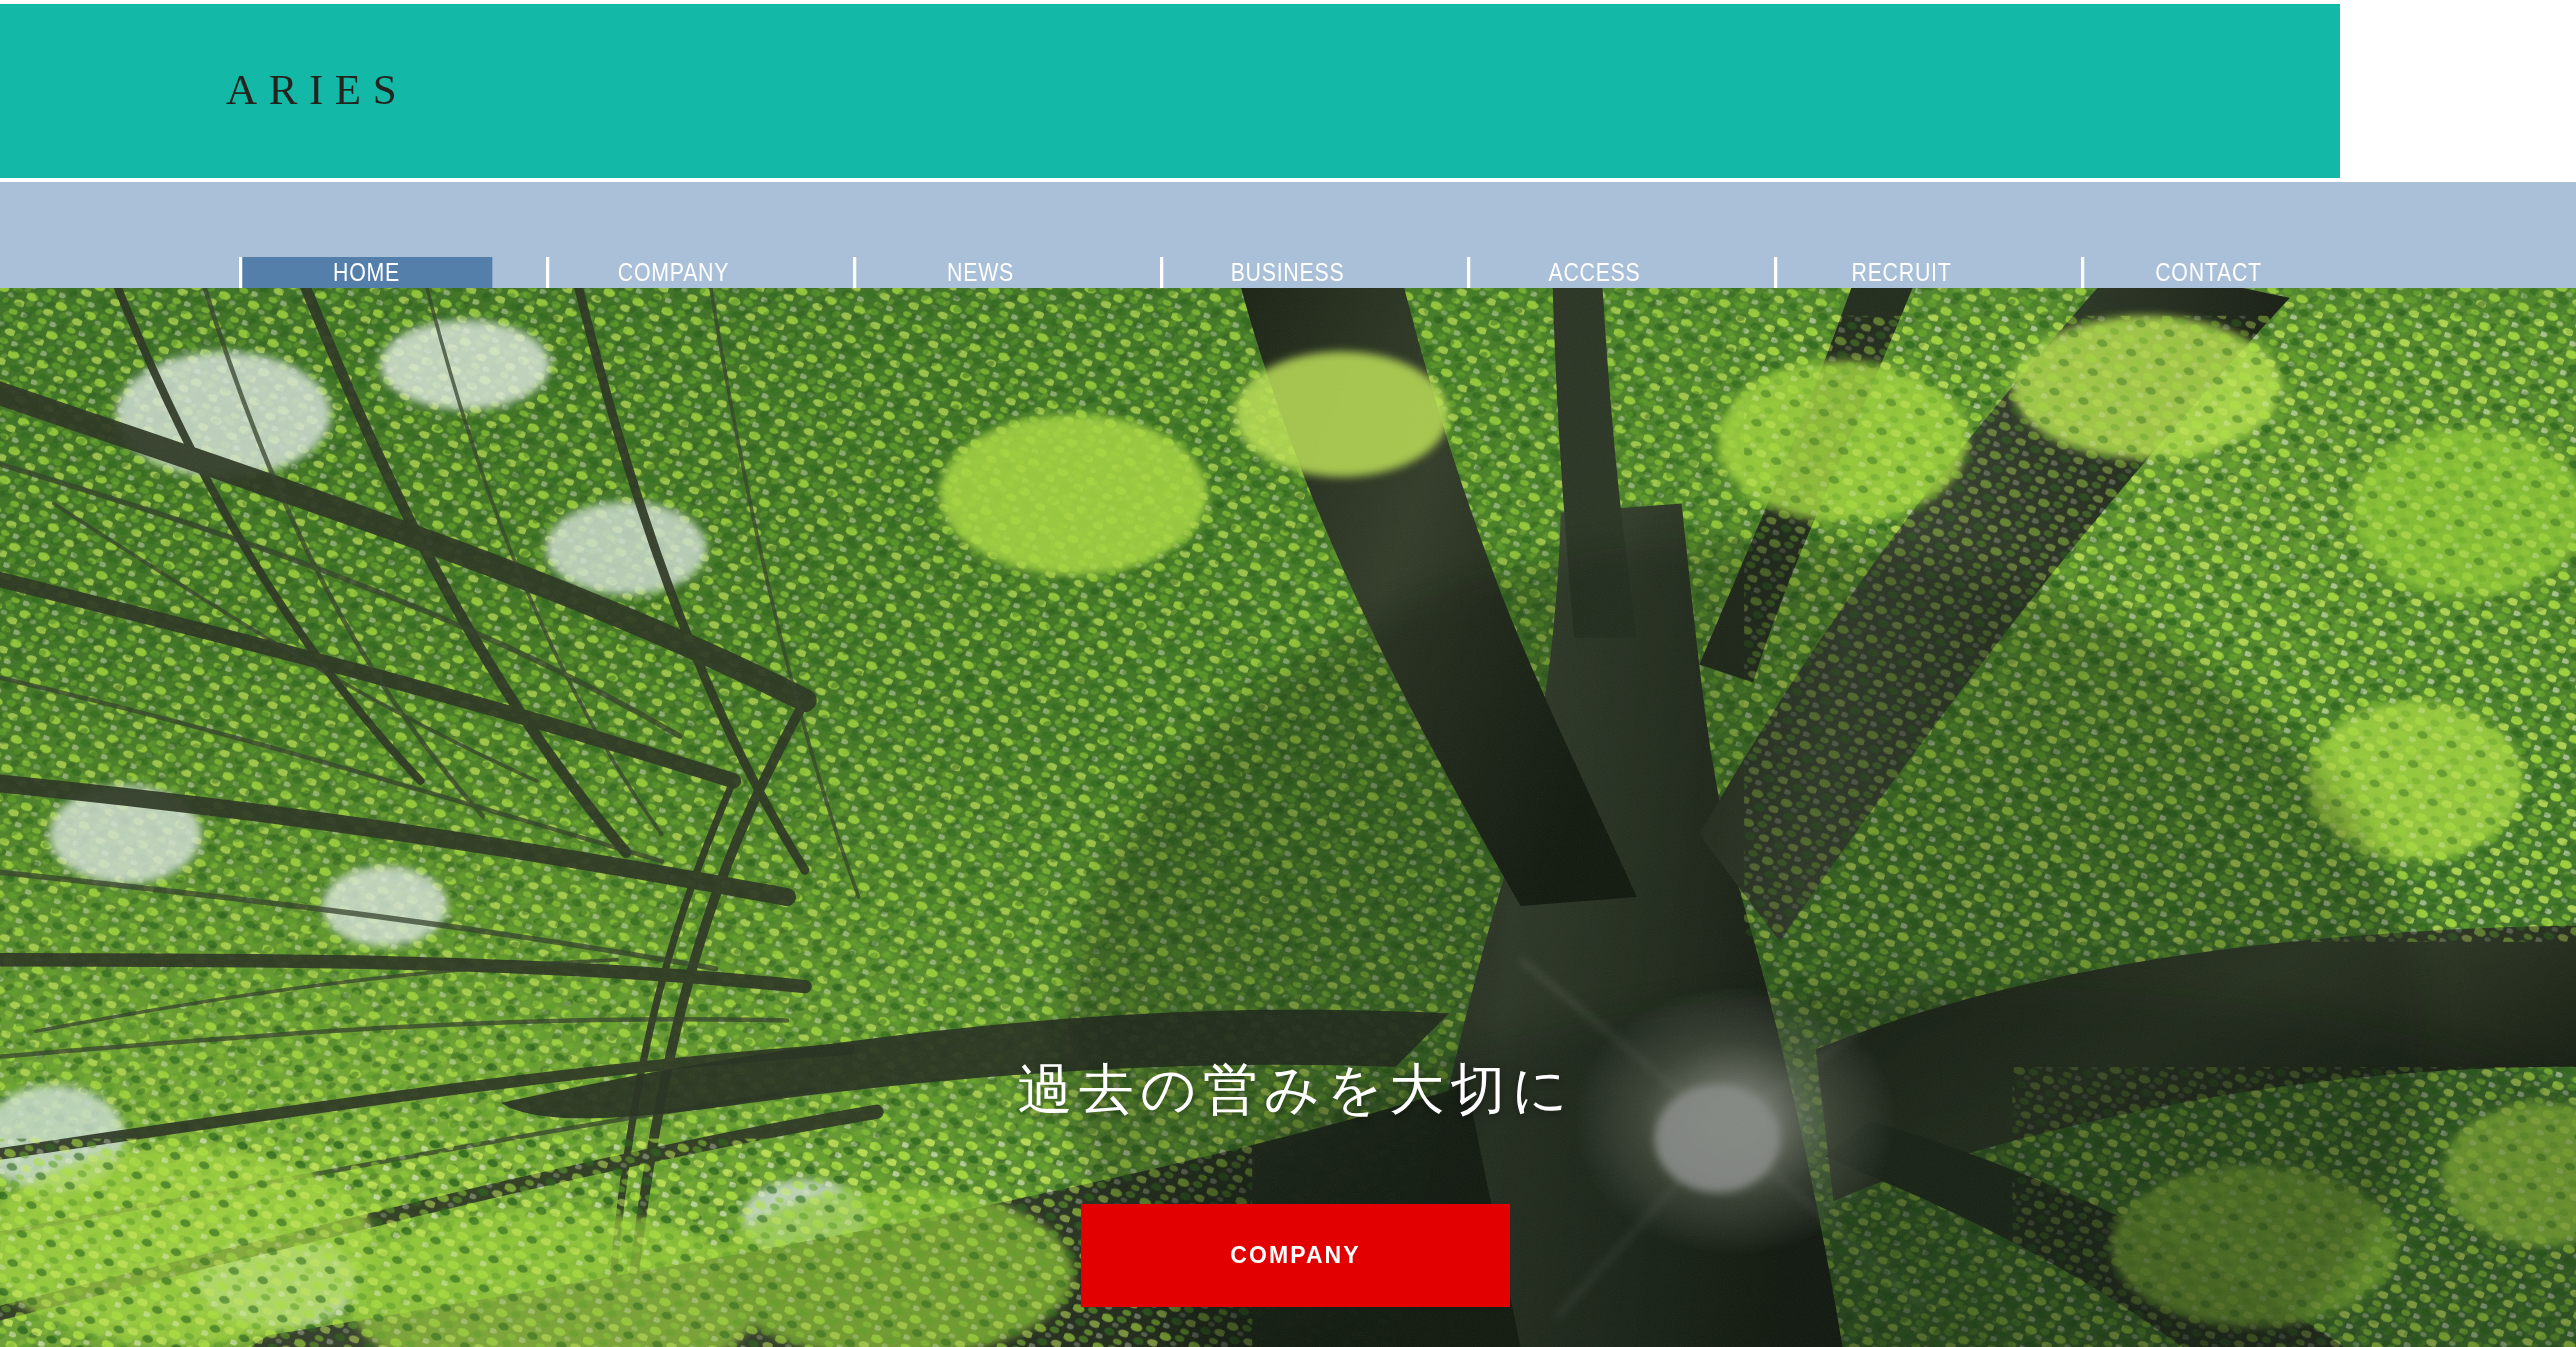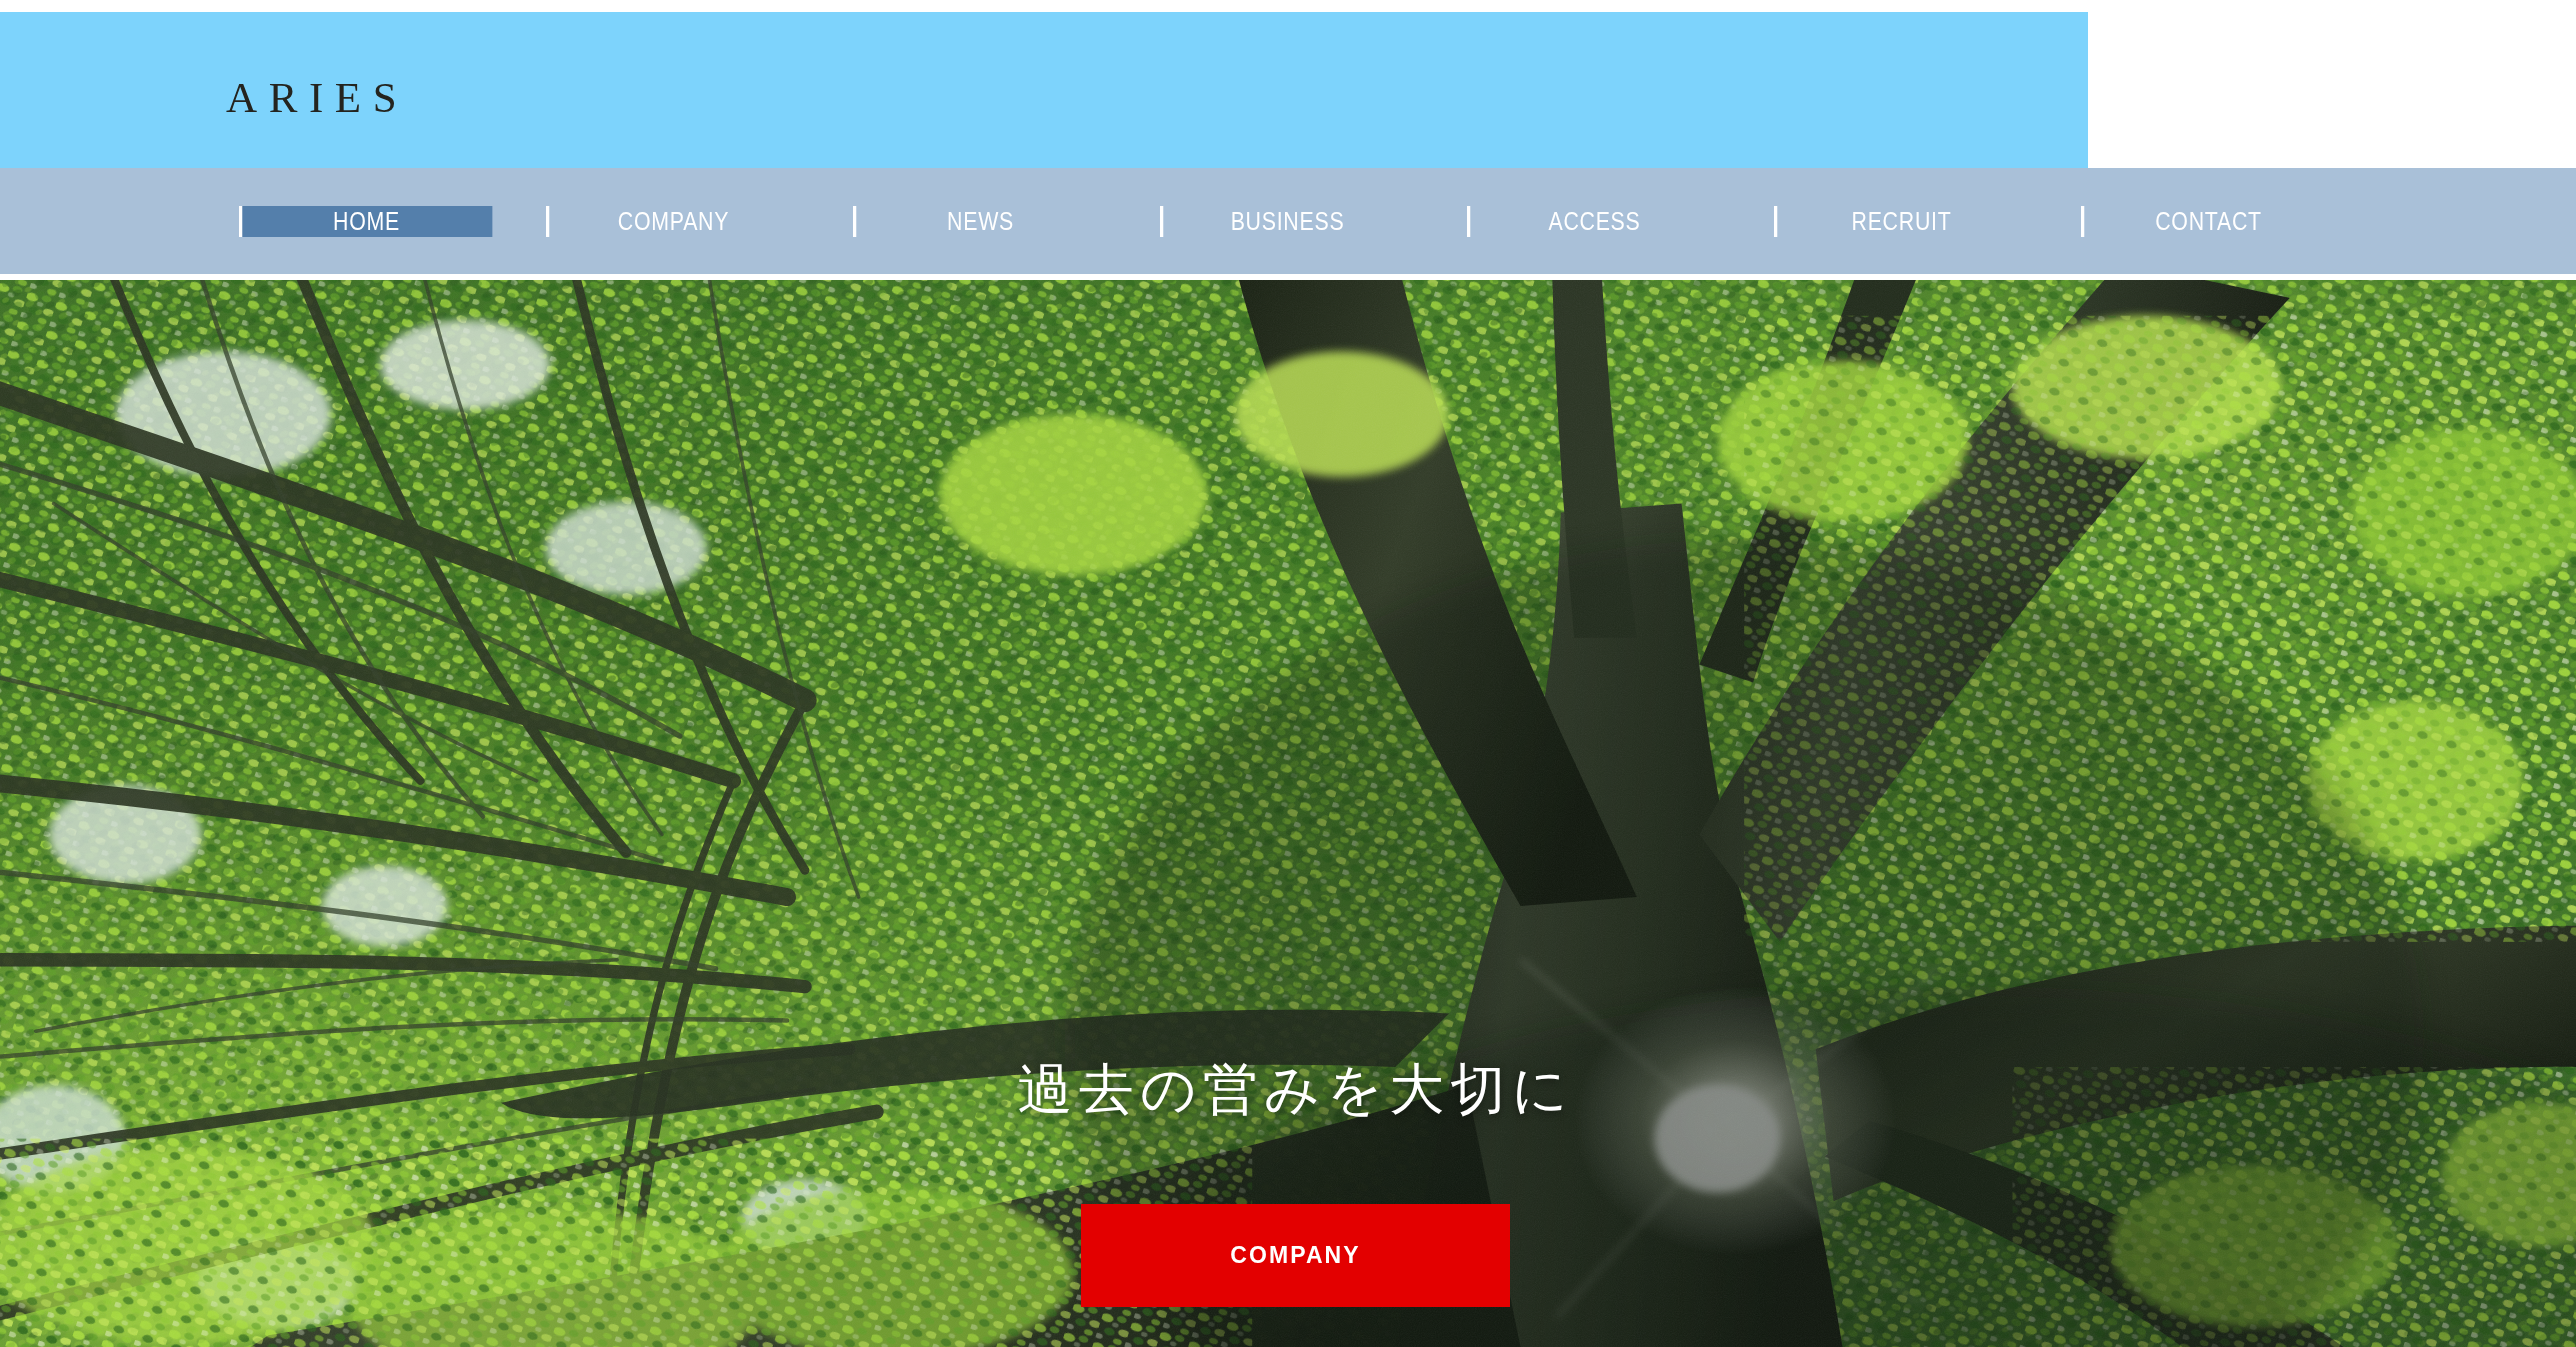--- a/index.html
+++ b/index.html
@@ -6,43 +6,43 @@
   * { margin:0; padding:0; box-sizing:border-box; }
   html, body {
     width:2576px; height:1347px;
     overflow:hidden;
     background:#ffffff;
     font-family:"Liberation Sans", sans-serif;
   }
 
   
   .site-header{
-    position:absolute; left:0; top:12px;
-    width:2088px; height:174px;
-    background:#7dd3fc;
+    position:absolute; left:0; top:4px;
+    width:2340px; height:174px;
+    background:#14b8a6;
     z-index:30;
   }
   .brand-logo{
     position:absolute; left:226px; top:64px;
     font-family:"Liberation Serif", serif;
     font-size:43px;
     line-height:43px;
     font-weight:400;
     letter-spacing:11.6px;
     color:#24241f;
     white-space:nowrap;
   }
 
   
   .main-nav{
-    position:absolute; left:0; top:168px;
+    position:absolute; left:0; top:182px;
     width:2576px; height:106px;
     background:#a9c0d8;
     display:flex;
-    align-items:center;
+    align-items:flex-end;
     z-index:30;
   }
   .nav-pad-left{ width:213px; flex:0 0 213px; background:#a9c0d8; }
   .nav-pad-right{ flex:1 1 auto; background:#a9c0d8; }
   .nav-item{
     position:relative;
     flex:0 0 307px;
     width:307px;
     display:flex;
     align-items:center;

